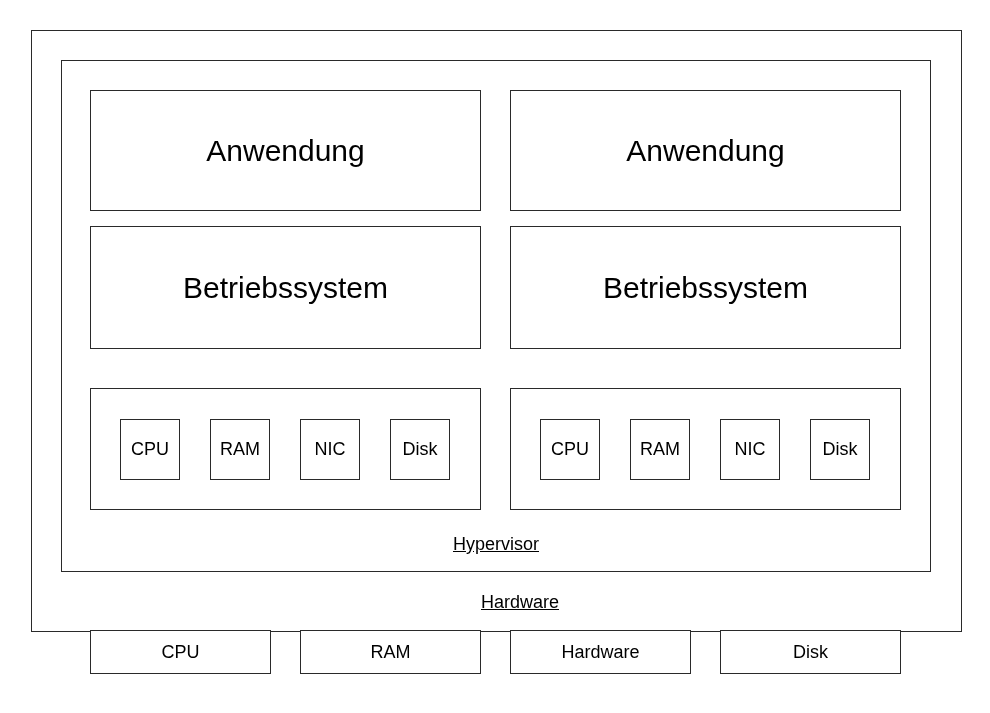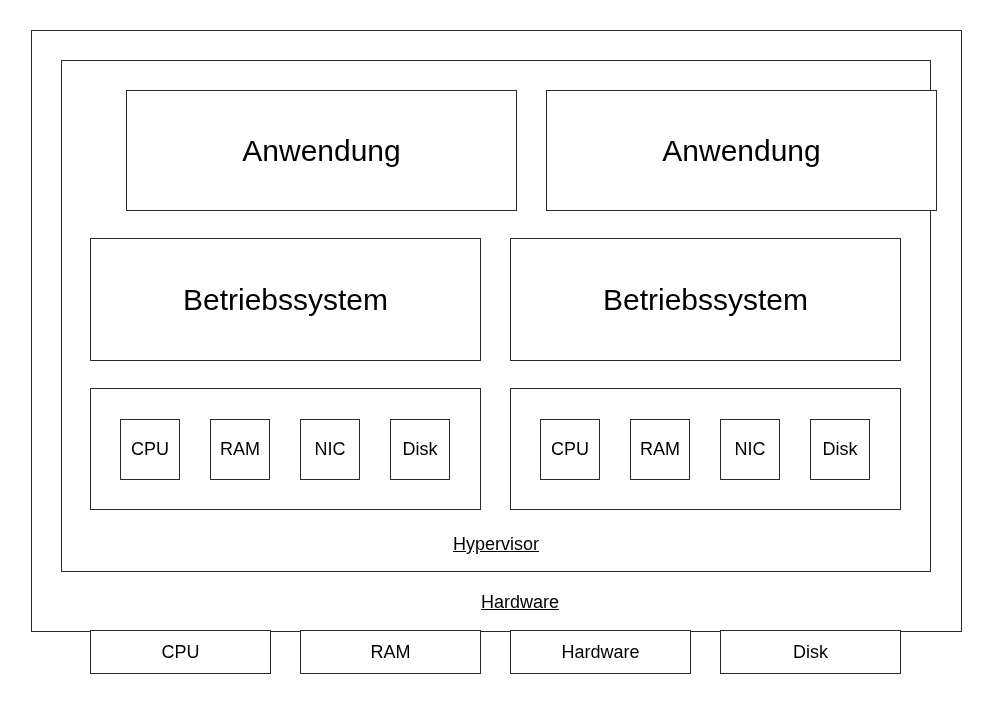--- a/index.html
+++ b/index.html
@@ -83,24 +83,23 @@
     box-sizing: border-box;
     border: 1px solid #2a2a2a;
     background: #ffffff;
     display: flex;
     align-items: center;
     justify-content: center;
   }
   .layer-app {
     top: 0;
     height: 121px;
-    margin-left: 36px;
   }
   .layer-os {
-    top: 148px;
+    top: 136px;
     height: 123px;
   }
   .layer-resources {
     top: 298px;
     height: 122px;
     align-items: center;
     justify-content: flex-start;
   }
 
   .layer-title {

